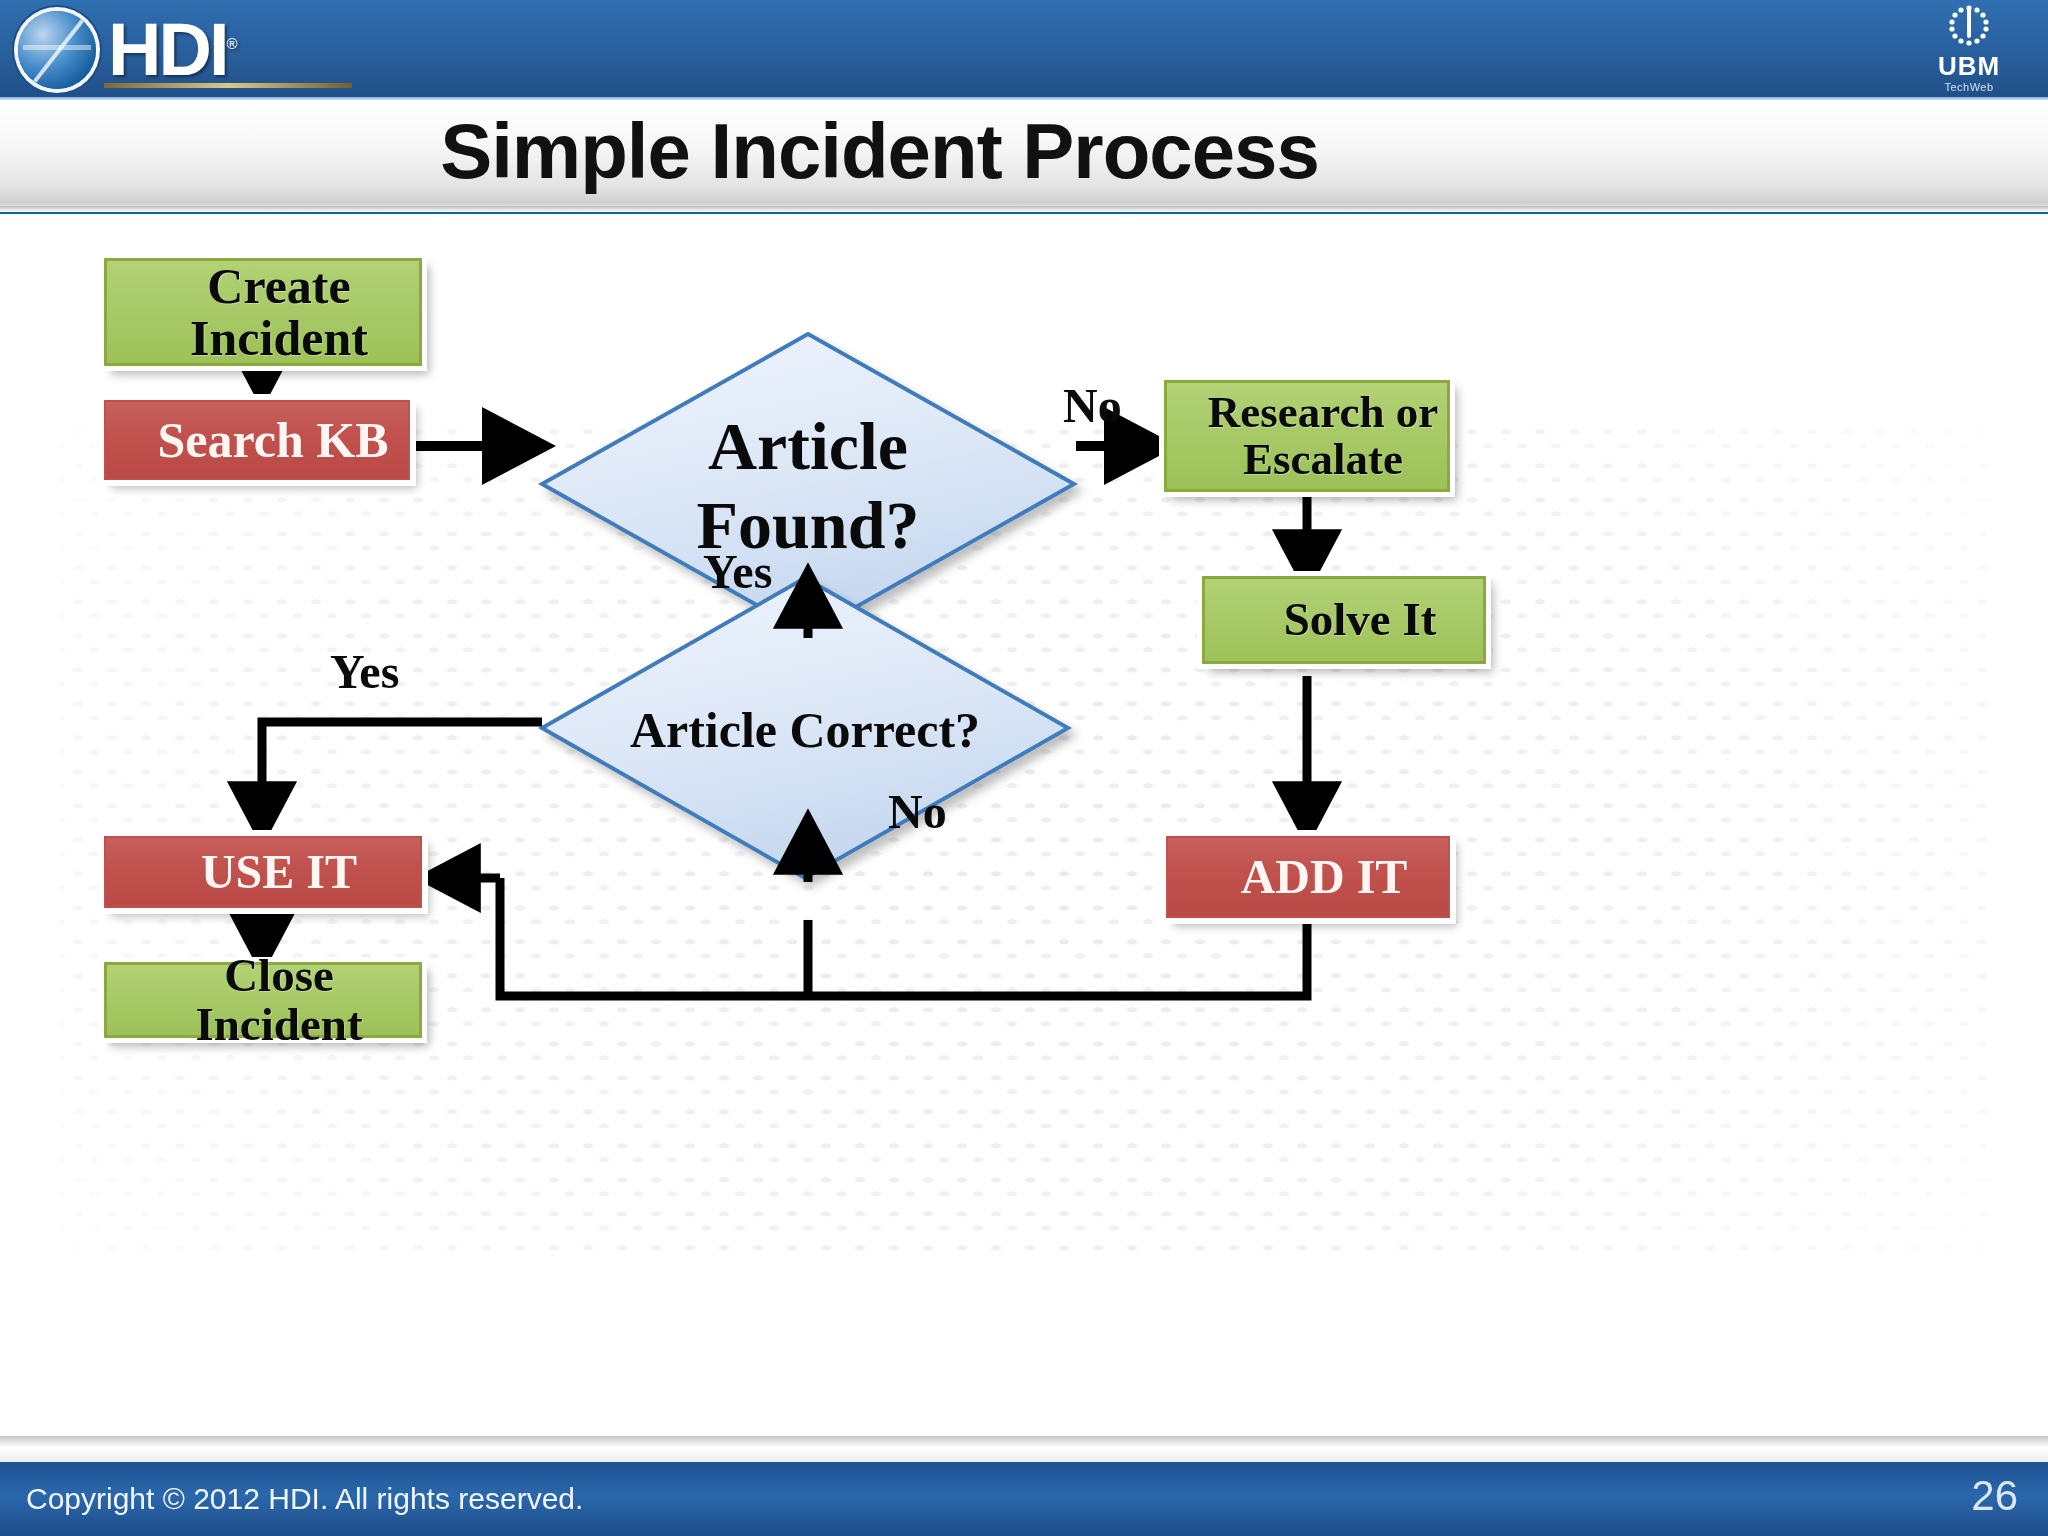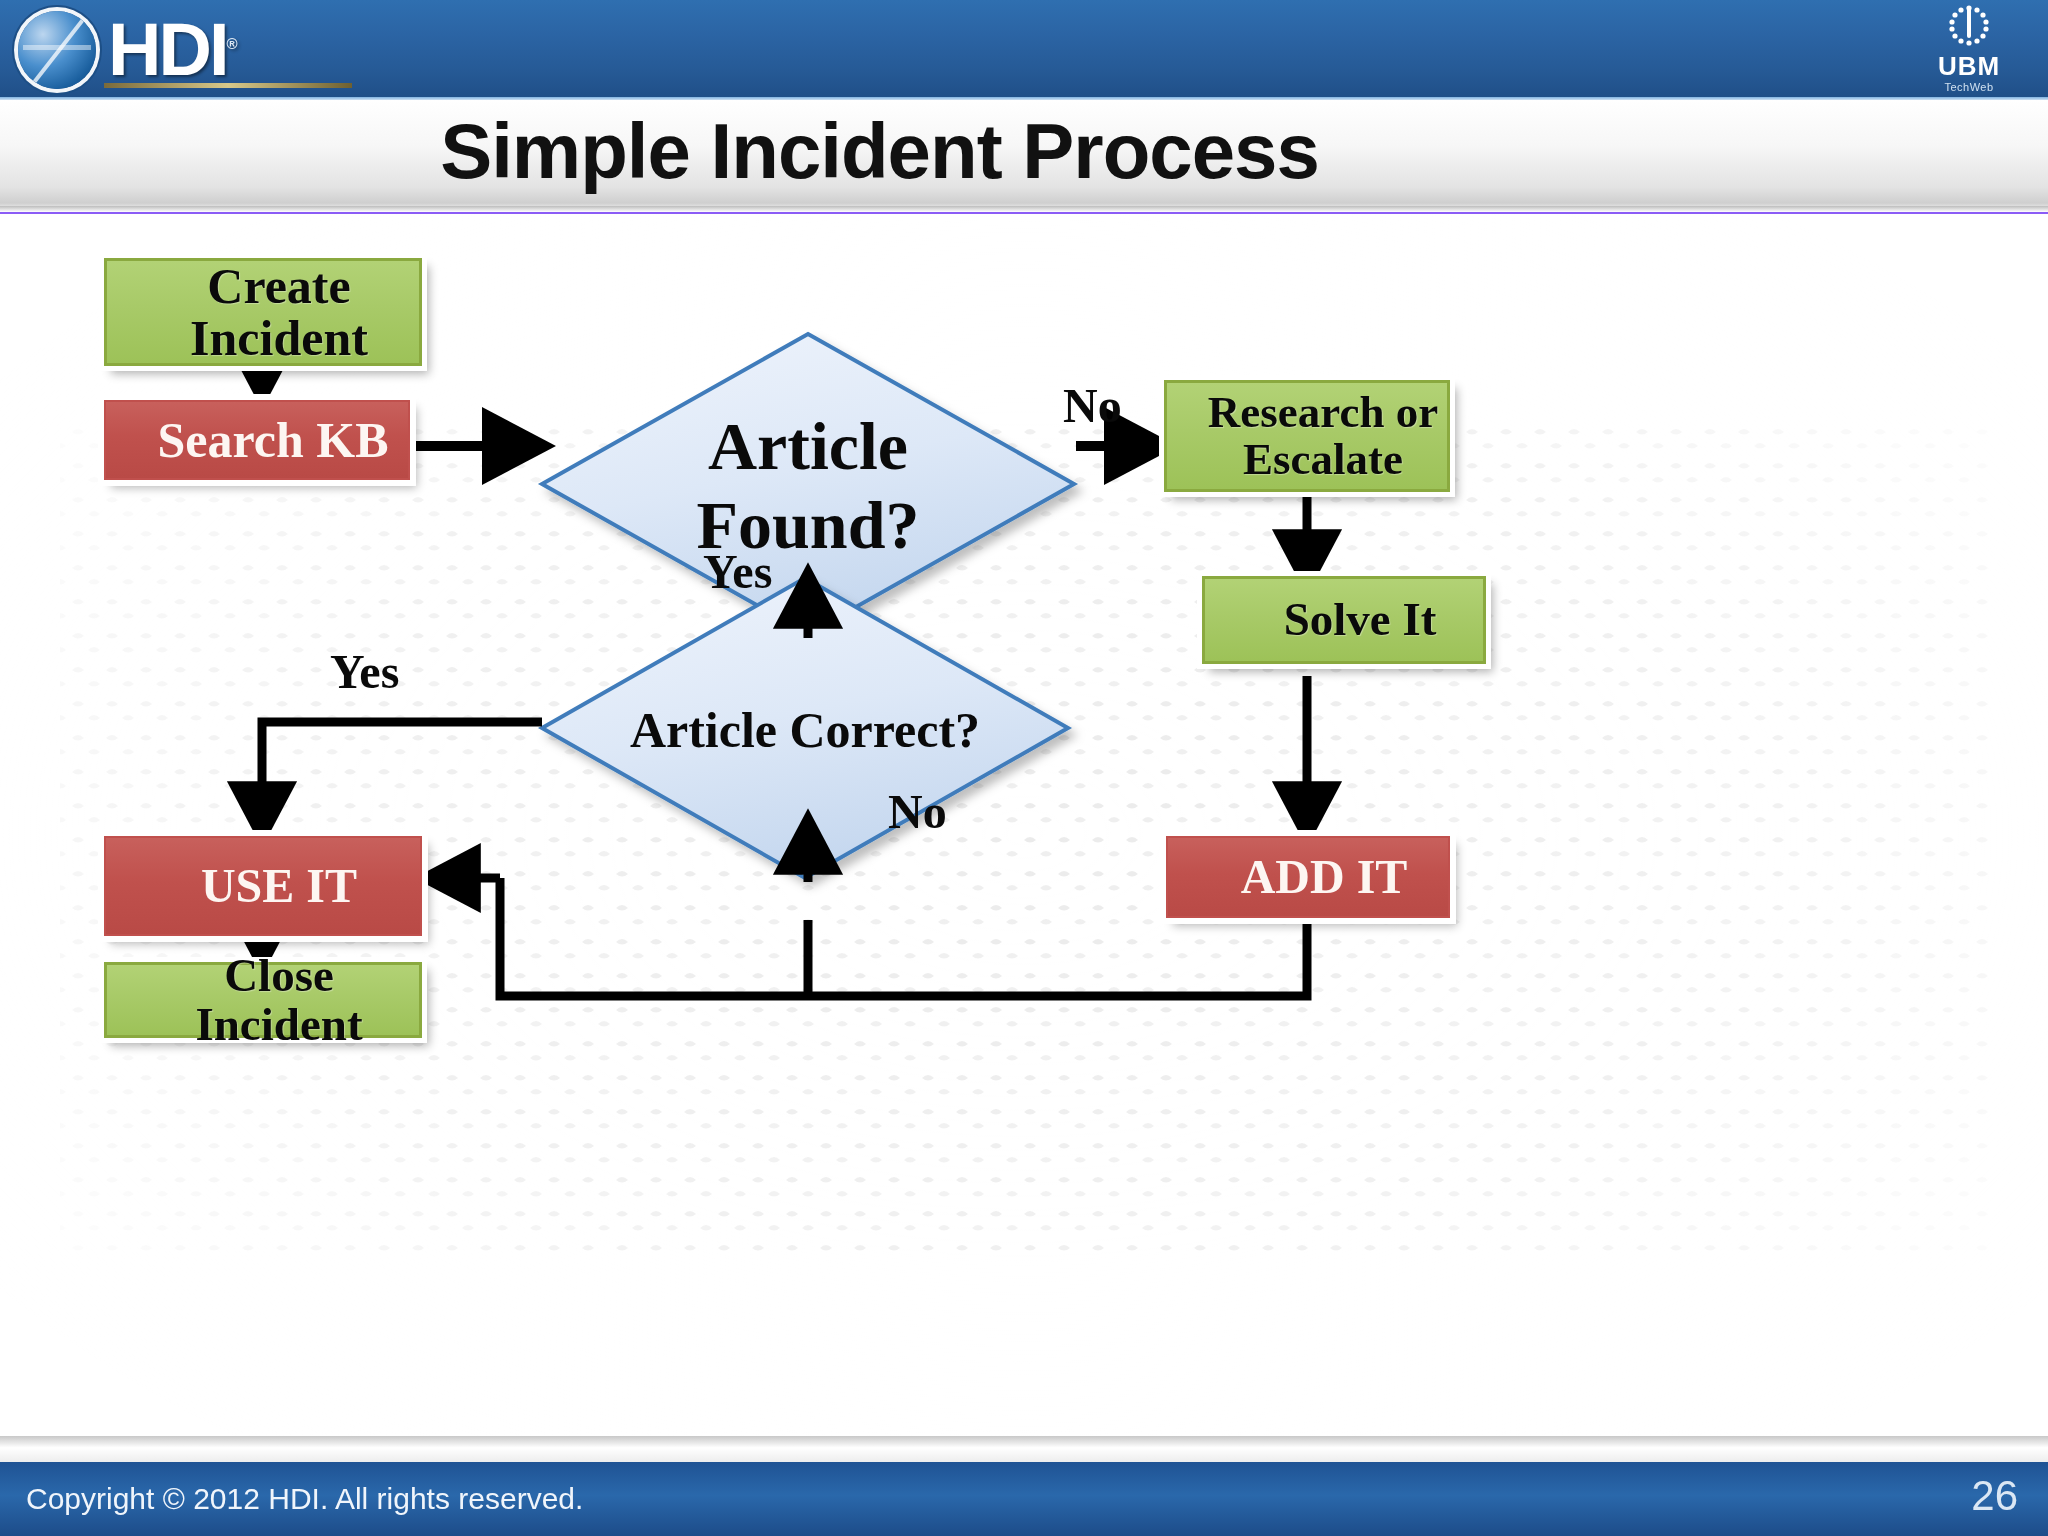--- a/index.html
+++ b/index.html
@@ -6,21 +6,21 @@
     margin: 0;
     padding: 0;
     background: #ffffff;
   }
   #slide {
     position: relative;
     width: 2048px;
     height: 1536px;
     overflow: hidden;
     font-family: "Liberation Serif", serif;
-    background: #8b5cf6;
+    background: #0369a1;
   }
 
   
   .header-bar {
     position: absolute;
     left: 0; top: 0;
     width: 2048px; height: 100px;
     background: linear-gradient(to bottom, #2f6fb0 0%, #2b64a4 35%, #265a96 70%, #1f4e86 100%);
   }
   .header-bar:after {
@@ -335,21 +335,21 @@
     </div>
 
     <div class="node node-green" style="left:1166px;top:362px;width:284px;height:88px;font-size:47px;margin-left:36px;">
       <span>Solve It</span>
     </div>
 
     <div class="diamond-label" style="left:615px;top:480px;width:380px;height:72px;font-size:50px;">
       <span>Article Correct?</span>
     </div>
 
-    <div class="node node-red" style="left:104px;top:622px;width:318px;height:100px;font-size:48px;">
+    <div class="node node-red" style="left:104px;top:622px;width:318px;height:72px;font-size:48px;">
       <span>USE IT</span>
     </div>
 
 
     <div class="node node-green" style="left:104px;top:748px;width:318px;height:76px;font-size:47px;">
       <span>Close Incident</span>
     </div>
 
     <div class="node node-red" style="left:1166px;top:622px;width:284px;height:82px;font-size:48px;">
       <span>ADD IT</span>

